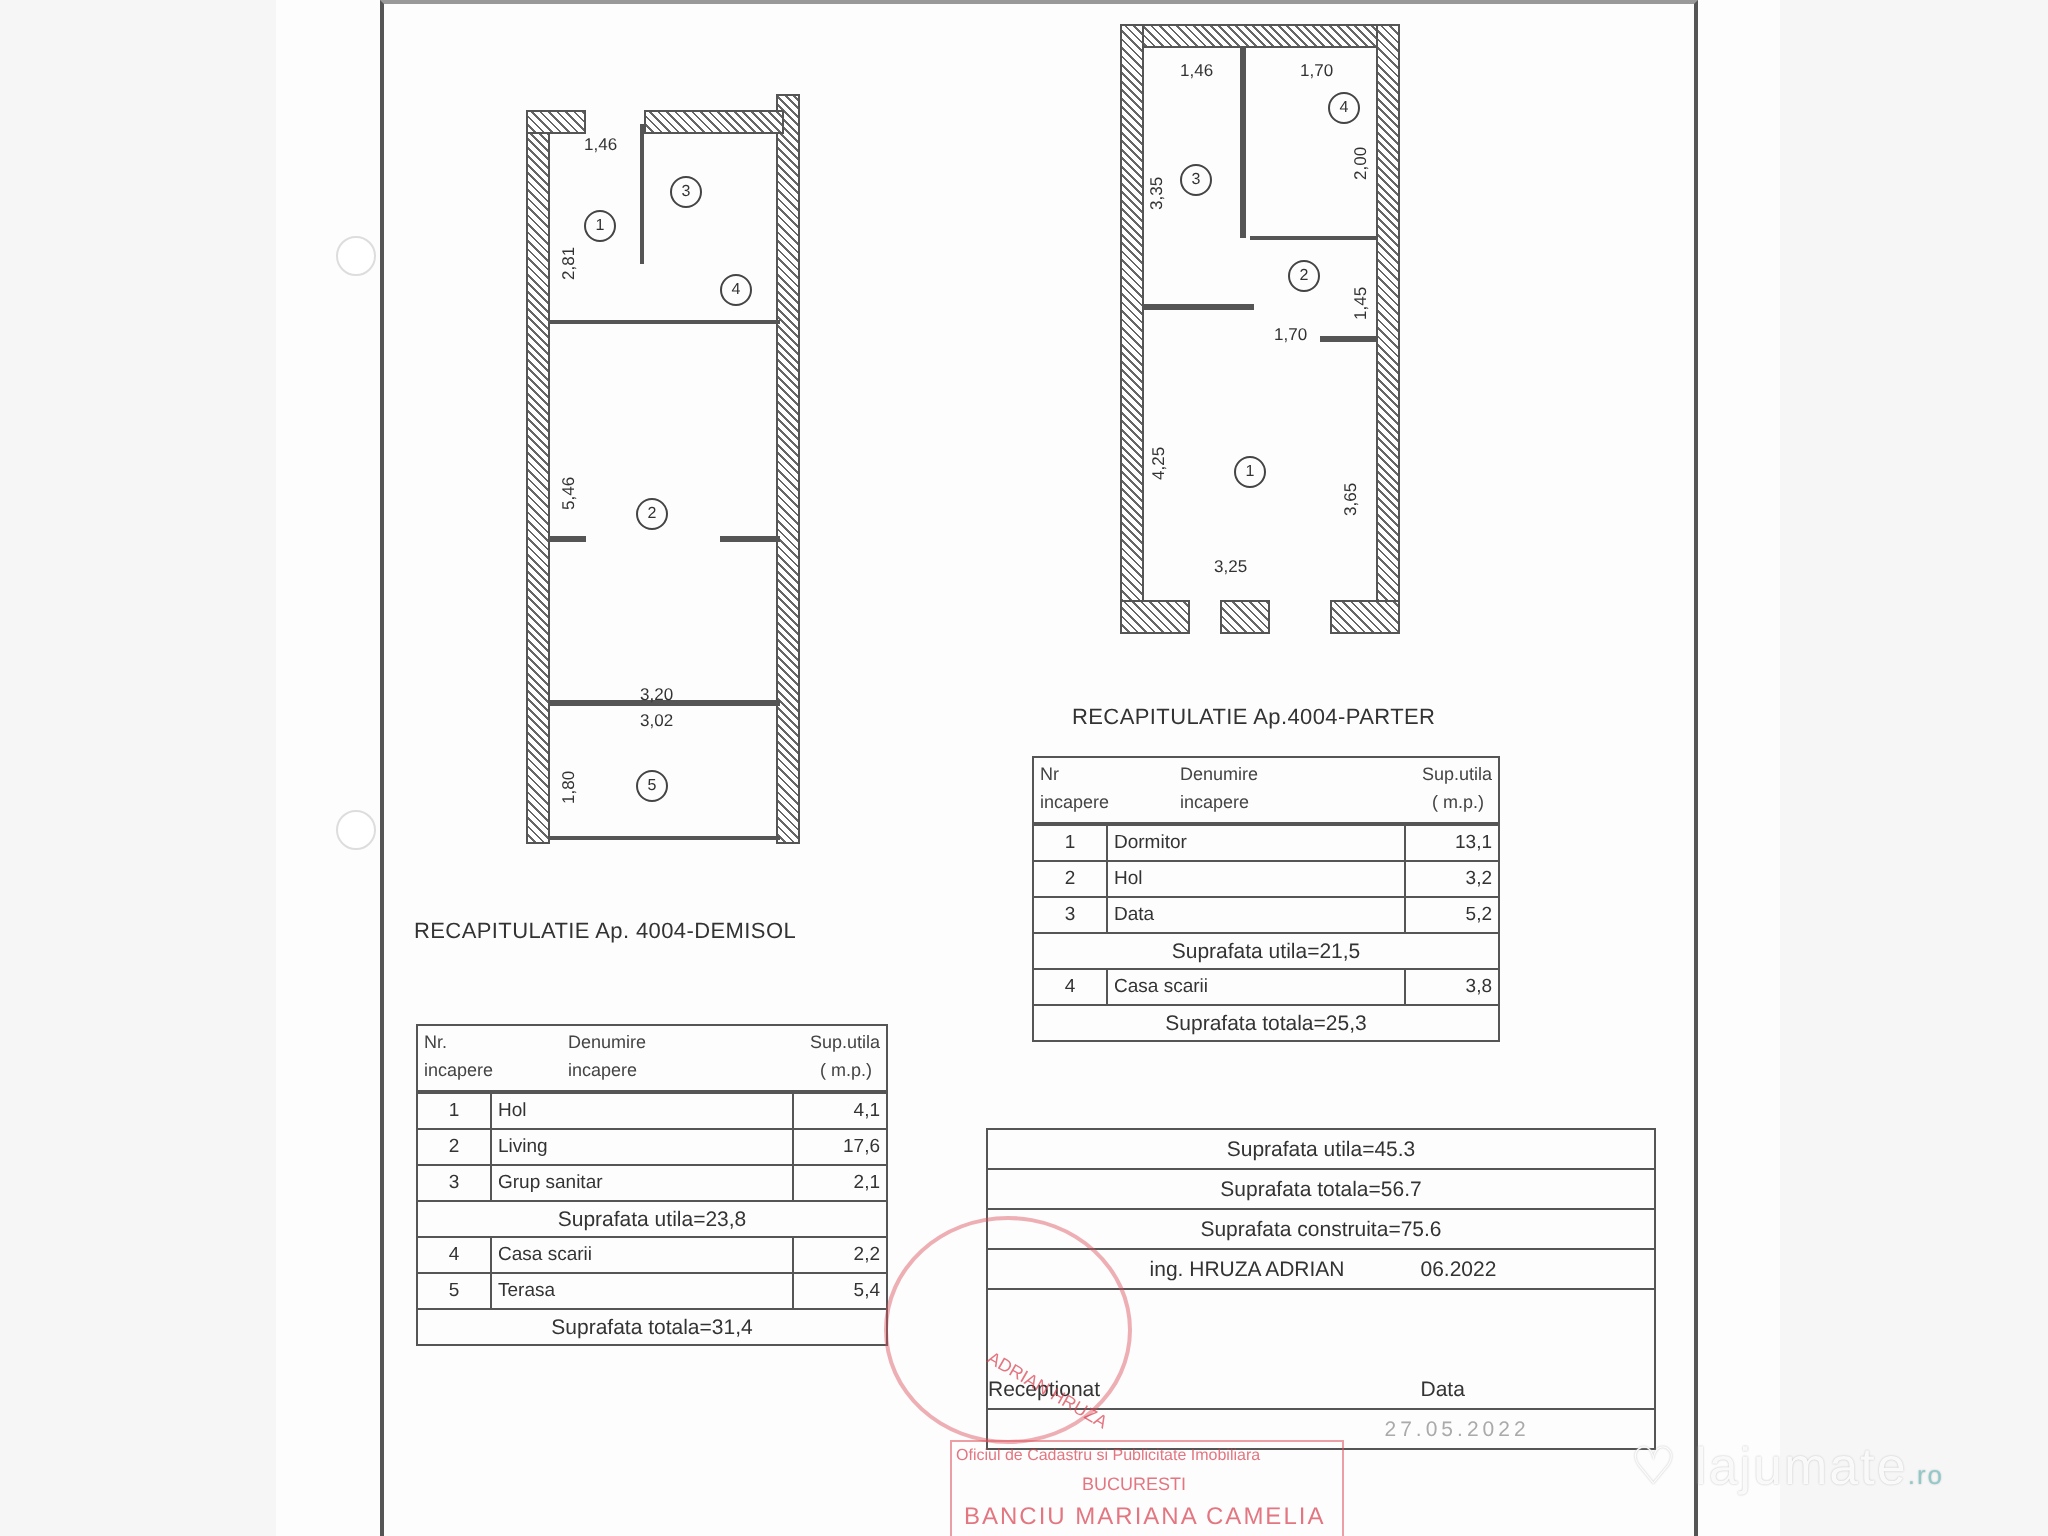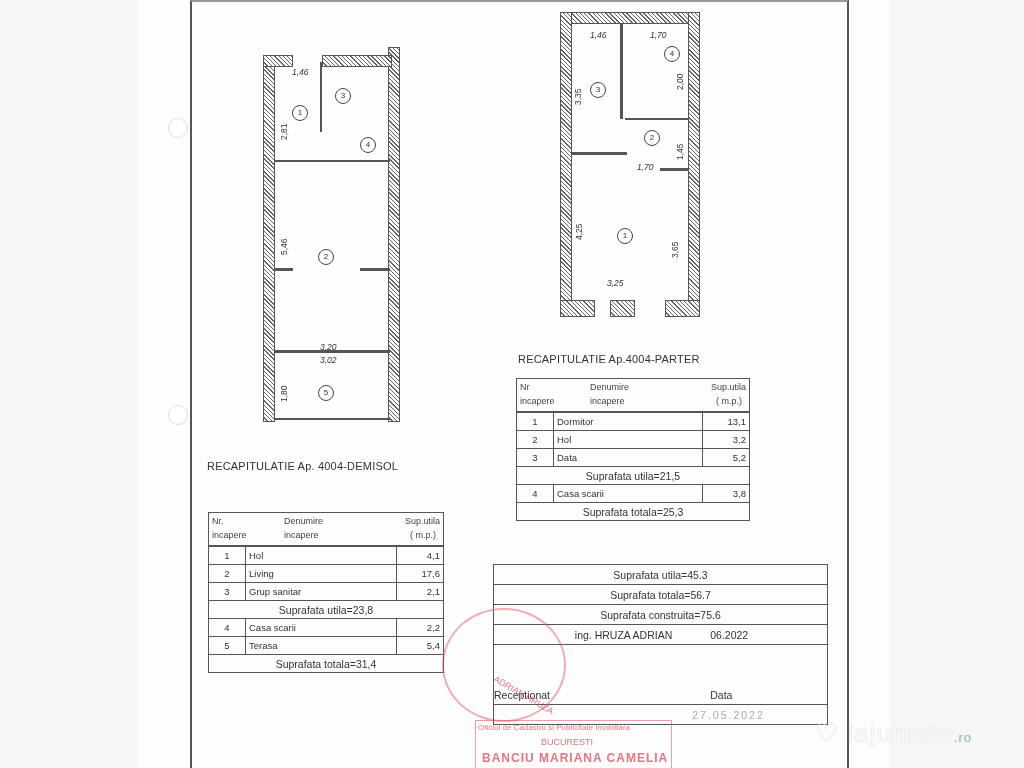--- a/index.html
+++ b/index.html
@@ -12,21 +12,21 @@
   table.recap{border-collapse:collapse;font-size:9.5px;color:#333;position:absolute;}
   table.recap td{border:1.5px solid #555;padding:1px 3px;height:15px;}
   table.recap td.nr{width:30px;text-align:center;}
   table.recap td.val{text-align:right;width:40px;}
   table.recap td.sum{text-align:center;font-size:10.5px;}
   table.recap .hdr td{border-bottom:2px solid #555;}
   .hdrbox{font-size:9px;line-height:14px;color:#444;position:relative;height:30px;}
   table.summary{border-collapse:collapse;position:absolute;font-size:10.5px;color:#333;}
   table.summary td{border:1.5px solid #555;height:19px;text-align:center;padding:0;}
   .wall{position:absolute;background:repeating-linear-gradient(45deg,#fff 0 2px,#666 2px 3px);border:1px solid #555;box-sizing:border-box;}
-  .dim{position:absolute;font-size:8.5px;color:#333;font-style:italic;}
+  .dim{position:absolute;font-size:8.5px;color:#333;}
   .dimv{position:absolute;font-size:8.5px;color:#333;transform:rotate(-90deg);transform-origin:left top;}
   .rnum{position:absolute;width:14px;height:14px;border:1px solid #444;border-radius:50%;font-size:8px;text-align:center;line-height:14px;}
   .line{position:absolute;background:#555;}
   .stamp{position:absolute;border:2px solid rgba(220,80,90,0.45);border-radius:50%;}
   .stamptxt{position:absolute;color:rgba(215,60,75,0.7);font-size:9px;}
   .watermark{position:absolute;left:815px;top:718px;color:rgba(255,255,255,0.9);font-size:26px;letter-spacing:1px;text-shadow:0 0 1px #bbb;}
   .watermark small{font-size:13px;color:rgba(130,200,200,0.8);}
 </style>
 </head>
 <body>
@@ -79,21 +79,21 @@
   <div class="dim" style="left:637px;top:162px">1,70</div>
   <div class="dimv" style="left:574px;top:240px">4,25</div>
   <div class="dimv" style="left:670px;top:258px">3,65</div>
   <div class="dim" style="left:607px;top:278px">3,25</div>
   <div class="rnum" style="left:590px;top:82px">3</div>
   <div class="rnum" style="left:664px;top:46px">4</div>
   <div class="rnum" style="left:644px;top:130px">2</div>
   <div class="rnum" style="left:617px;top:228px">1</div>
 </div>
 
-<div class="abs title" style="left:518px;top:353px">RECAPITULATIE Ap.4004-PARTER</div>
+<div class="abs title" style="left:536px;top:353px">RECAPITULATIE Ap.4004-PARTER</div>
 <table class="recap" style="left:516px;top:378px;width:234px">
   <tbody>
       <tr class="hdr">
         <td colspan="3">
     <div class="hdrbox">
       <span class="abs" style="left:0;top:0">Nr</span>
       <span class="abs" style="left:0;top:14px">incapere</span>
       <span class="abs" style="left:70px;top:0">Denumire</span>
       <span class="abs" style="left:70px;top:14px">incapere</span>
       <span class="abs" style="right:0;top:0">Sup.utila</span>
@@ -206,16 +206,16 @@
         <td style="border-left:none;border-top:none;text-align:left;padding-left:10px;color:#aaa;letter-spacing:2px">27.05.2022</td>
       </tr>
 </tbody>
   </table>
 
 <div class="stamp" style="left:442px;top:608px;width:120px;height:110px"></div>
 <div class="stamptxt" style="left:490px;top:690px;transform:rotate(30deg)">ADRIAN HRUZA</div>
 <div class="abs" style="left:475px;top:720px;width:195px;height:48px;border:1.5px solid rgba(220,80,90,0.55)">
   <div class="stamptxt" style="left:2px;top:2px;font-size:8px;white-space:nowrap">Oficiul de Cadastru si Publicitate Imobiliara</div>
   <div class="stamptxt" style="left:65px;top:16px">BUCURESTI</div>
-  <div class="stamptxt" style="left:6px;top:30px;font-size:12px;font-weight:bold;letter-spacing:1px;white-space:nowrap">BANCIU MARIANA CAMELIA</div>
+  <div class="stamptxt" style="left:6px;top:30px;font-size:12px;font-weight:normal;letter-spacing:1px;white-space:nowrap">BANCIU MARIANA CAMELIA</div>
 </div>
 
 <div class="watermark"><span>♡ </span><span>lajumate</span><small>.ro</small></div>
 
 </body></html>

